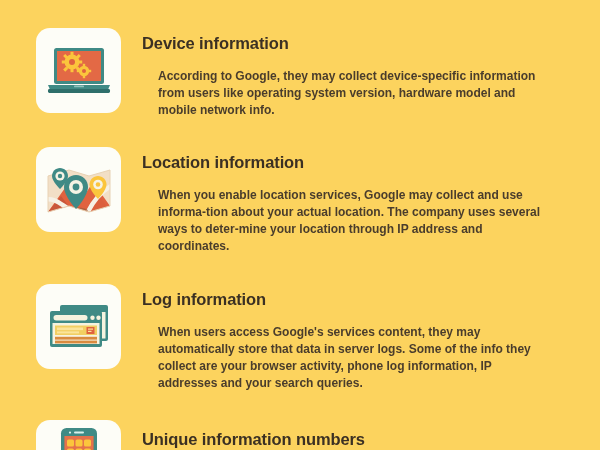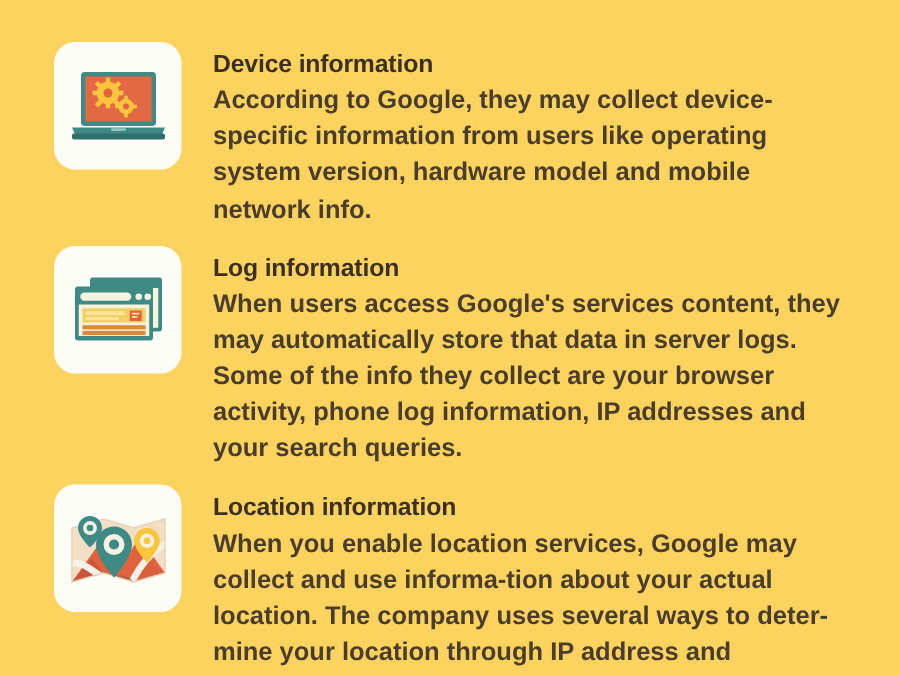--- a/index.html
+++ b/index.html
@@ -47,24 +47,24 @@
   }
   .row-title {
     font-size: 16.5px;
     font-weight: bold;
     color: #3b3023;
     letter-spacing: -0.1px;
     line-height: 1.1;
     margin: 0 0 3px 0;
   }
   .row-body {
-    font-size: 17px;
+    font-size: 12px;
     color: #4a3d2c;
     line-height: 1.42;
-    margin: 0;
+    margin: 16px;
     max-width: 422px;
     font-weight: 600;
   }
   
   .row-1 { margin-top: 8px; }
   .row-2 { margin-top: 5px; }
   .row-3 { margin-top: 4px; }
   .row-4 { margin-top: 3px; }
   .row-4 .row-text { padding-top: 16px; }
 </style>
@@ -110,20 +110,72 @@
           <rect x="28" y="41.5" width="10" height="1.8" rx="0.9" fill="#8fc2bd"></rect>
         </svg>
       </span>
     </div>
     <div class="row-text">
       <p class="row-title">Device information</p>
       <p class="row-body">According to Google, they may collect device-specific information from users like operating system version, hardware model and mobile network info.</p>
     </div>
   </div>
 
+  <div class="row row-3">
+    <div class="icon-card">
+      <span>
+        <svg width="68" height="56" viewBox="0 0 68 56">
+          <defs>
+            <clipPath id="mapclip">
+              <path d="M3 14 L24 8 L44 14 L65 8 L65 44 L44 50 L24 44 L3 50 Z"></path>
+            </clipPath>
+          </defs>
+
+          <path d="M3 14 L24 8 L44 14 L65 8 L65 44 L44 50 L24 44 L3 50 Z" fill="#f2dfc6"></path>
+          <g clip-path="url(#mapclip)">
+
+            <path d="M3 50 L20 26 L34 42 L48 20 L65 44 L65 50 Z" fill="#e0623f"></path>
+            <path d="M3 50 L16 34 L28 50 Z" fill="#c9563a"></path>
+            <path d="M40 50 L52 30 L65 50 Z" fill="#d95f3d" opacity="0.8"></path>
+
+            <path d="M-2 38 C12 34 18 46 30 50" stroke="#f6f1e6" stroke-width="4.5" fill="none"></path>
+            <path d="M70 22 C56 28 46 42 40 56" stroke="#f6f1e6" stroke-width="4.5" fill="none"></path>
+            <path d="M8 12 C20 18 26 24 30 34" stroke="#f6f1e6" stroke-width="3.5" fill="none"></path>
+
+            <ellipse cx="32" cy="49" rx="11" ry="3.4" fill="#9a5a3a" opacity="0.65"></ellipse>
+          </g>
+
+          <path d="M3 14 L24 8 L44 14 L65 8 L65 44 L44 50 L24 44 L3 50 Z" fill="none" stroke="#e8d2b4" stroke-width="1"></path>
+
+          <g>
+            <path d="M15 6 C19.4 6 23 9.6 23 14 C23 19.5 15 27 15 27 C15 27 7 19.5 7 14 C7 9.6 10.6 6 15 6 Z" fill="#3f8a85"></path>
+            <circle cx="15" cy="14" r="4.6" fill="#f6f3e4"></circle>
+            <circle cx="15" cy="14" r="2.2" fill="#3f8a85"></circle>
+          </g>
+
+          <g>
+            <path d="M53 14 C57.7 14 61.5 17.8 61.5 22.5 C61.5 28.5 53 37 53 37 C53 37 44.5 28.5 44.5 22.5 C44.5 17.8 48.3 14 53 14 Z" fill="#fbc53c"></path>
+            <circle cx="53" cy="22.5" r="4.8" fill="#f6f3e4"></circle>
+            <circle cx="53" cy="22.5" r="2.3" fill="#fbc53c"></circle>
+          </g>
+
+          <g>
+            <path d="M31 13 C37.6 13 43 18.4 43 25 C43 34 31 47 31 47 C31 47 19 34 19 25 C19 18.4 24.4 13 31 13 Z" fill="#3f8a85"></path>
+            <circle cx="31" cy="25" r="7" fill="#f6f3e4"></circle>
+            <circle cx="31" cy="25" r="3.4" fill="#3f8a85"></circle>
+          </g>
+        </svg>
+      </span>
+    </div>
+    <div class="row-text">
+      <p class="row-title">Location information</p>
+      <p class="row-body">When you enable location services, Google may collect and use informa-tion about your actual location. The company uses several ways to deter-mine your location through IP address and coordinates.</p>
+    </div>
+  </div>
+
   <div class="row row-2">
     <div class="icon-card">
       <span>
         <svg width="66" height="54" viewBox="0 0 66 54">
 
           <rect x="14" y="6" width="48" height="36" rx="2" fill="#3f8a85"></rect>
           <rect x="16.5" y="13" width="43" height="26.5" fill="#f6f3df"></rect>
 
           <rect x="4" y="12" width="52" height="36" rx="2" fill="#3f8a85"></rect>
 
@@ -141,72 +193,20 @@
           <rect x="42" y="31.8" width="3.5" height="1.2" fill="#fbe49a"></rect>
 
           <rect x="9" y="37.8" width="42" height="2.8" fill="#d98a3e"></rect>
           <rect x="9" y="41.6" width="42" height="2.8" fill="#d98a3e"></rect>
         </svg>
       </span>
     </div>
     <div class="row-text">
       <p class="row-title">Log information</p>
       <p class="row-body">When users access Google's services content, they may automatically store that data in server logs. Some of the info they collect are your browser activity, phone log information, IP addresses and your search queries.</p>
-    </div>
-  </div>
-
-  <div class="row row-3">
-    <div class="icon-card">
-      <span>
-        <svg width="68" height="56" viewBox="0 0 68 56">
-          <defs>
-            <clipPath id="mapclip">
-              <path d="M3 14 L24 8 L44 14 L65 8 L65 44 L44 50 L24 44 L3 50 Z"></path>
-            </clipPath>
-          </defs>
-
-          <path d="M3 14 L24 8 L44 14 L65 8 L65 44 L44 50 L24 44 L3 50 Z" fill="#f2dfc6"></path>
-          <g clip-path="url(#mapclip)">
-
-            <path d="M3 50 L20 26 L34 42 L48 20 L65 44 L65 50 Z" fill="#e0623f"></path>
-            <path d="M3 50 L16 34 L28 50 Z" fill="#c9563a"></path>
-            <path d="M40 50 L52 30 L65 50 Z" fill="#d95f3d" opacity="0.8"></path>
-
-            <path d="M-2 38 C12 34 18 46 30 50" stroke="#f6f1e6" stroke-width="4.5" fill="none"></path>
-            <path d="M70 22 C56 28 46 42 40 56" stroke="#f6f1e6" stroke-width="4.5" fill="none"></path>
-            <path d="M8 12 C20 18 26 24 30 34" stroke="#f6f1e6" stroke-width="3.5" fill="none"></path>
-
-            <ellipse cx="32" cy="49" rx="11" ry="3.4" fill="#9a5a3a" opacity="0.65"></ellipse>
-          </g>
-
-          <path d="M3 14 L24 8 L44 14 L65 8 L65 44 L44 50 L24 44 L3 50 Z" fill="none" stroke="#e8d2b4" stroke-width="1"></path>
-
-          <g>
-            <path d="M15 6 C19.4 6 23 9.6 23 14 C23 19.5 15 27 15 27 C15 27 7 19.5 7 14 C7 9.6 10.6 6 15 6 Z" fill="#3f8a85"></path>
-            <circle cx="15" cy="14" r="4.6" fill="#f6f3e4"></circle>
-            <circle cx="15" cy="14" r="2.2" fill="#3f8a85"></circle>
-          </g>
-
-          <g>
-            <path d="M53 14 C57.7 14 61.5 17.8 61.5 22.5 C61.5 28.5 53 37 53 37 C53 37 44.5 28.5 44.5 22.5 C44.5 17.8 48.3 14 53 14 Z" fill="#fbc53c"></path>
-            <circle cx="53" cy="22.5" r="4.8" fill="#f6f3e4"></circle>
-            <circle cx="53" cy="22.5" r="2.3" fill="#fbc53c"></circle>
-          </g>
-
-          <g>
-            <path d="M31 13 C37.6 13 43 18.4 43 25 C43 34 31 47 31 47 C31 47 19 34 19 25 C19 18.4 24.4 13 31 13 Z" fill="#3f8a85"></path>
-            <circle cx="31" cy="25" r="7" fill="#f6f3e4"></circle>
-            <circle cx="31" cy="25" r="3.4" fill="#3f8a85"></circle>
-          </g>
-        </svg>
-      </span>
-    </div>
-    <div class="row-text">
-      <p class="row-title">Location information</p>
-      <p class="row-body">When you enable location services, Google may collect and use informa-tion about your actual location. The company uses several ways to deter-mine your location through IP address and coordinates.</p>
     </div>
   </div>
 
   <div class="row row-4">
     <div class="icon-card">
       <span>
         <svg width="44" height="72" viewBox="0 0 44 72">
 
           <rect x="4" y="2" width="36" height="68" rx="5.5" fill="#3f8a85"></rect>
 

